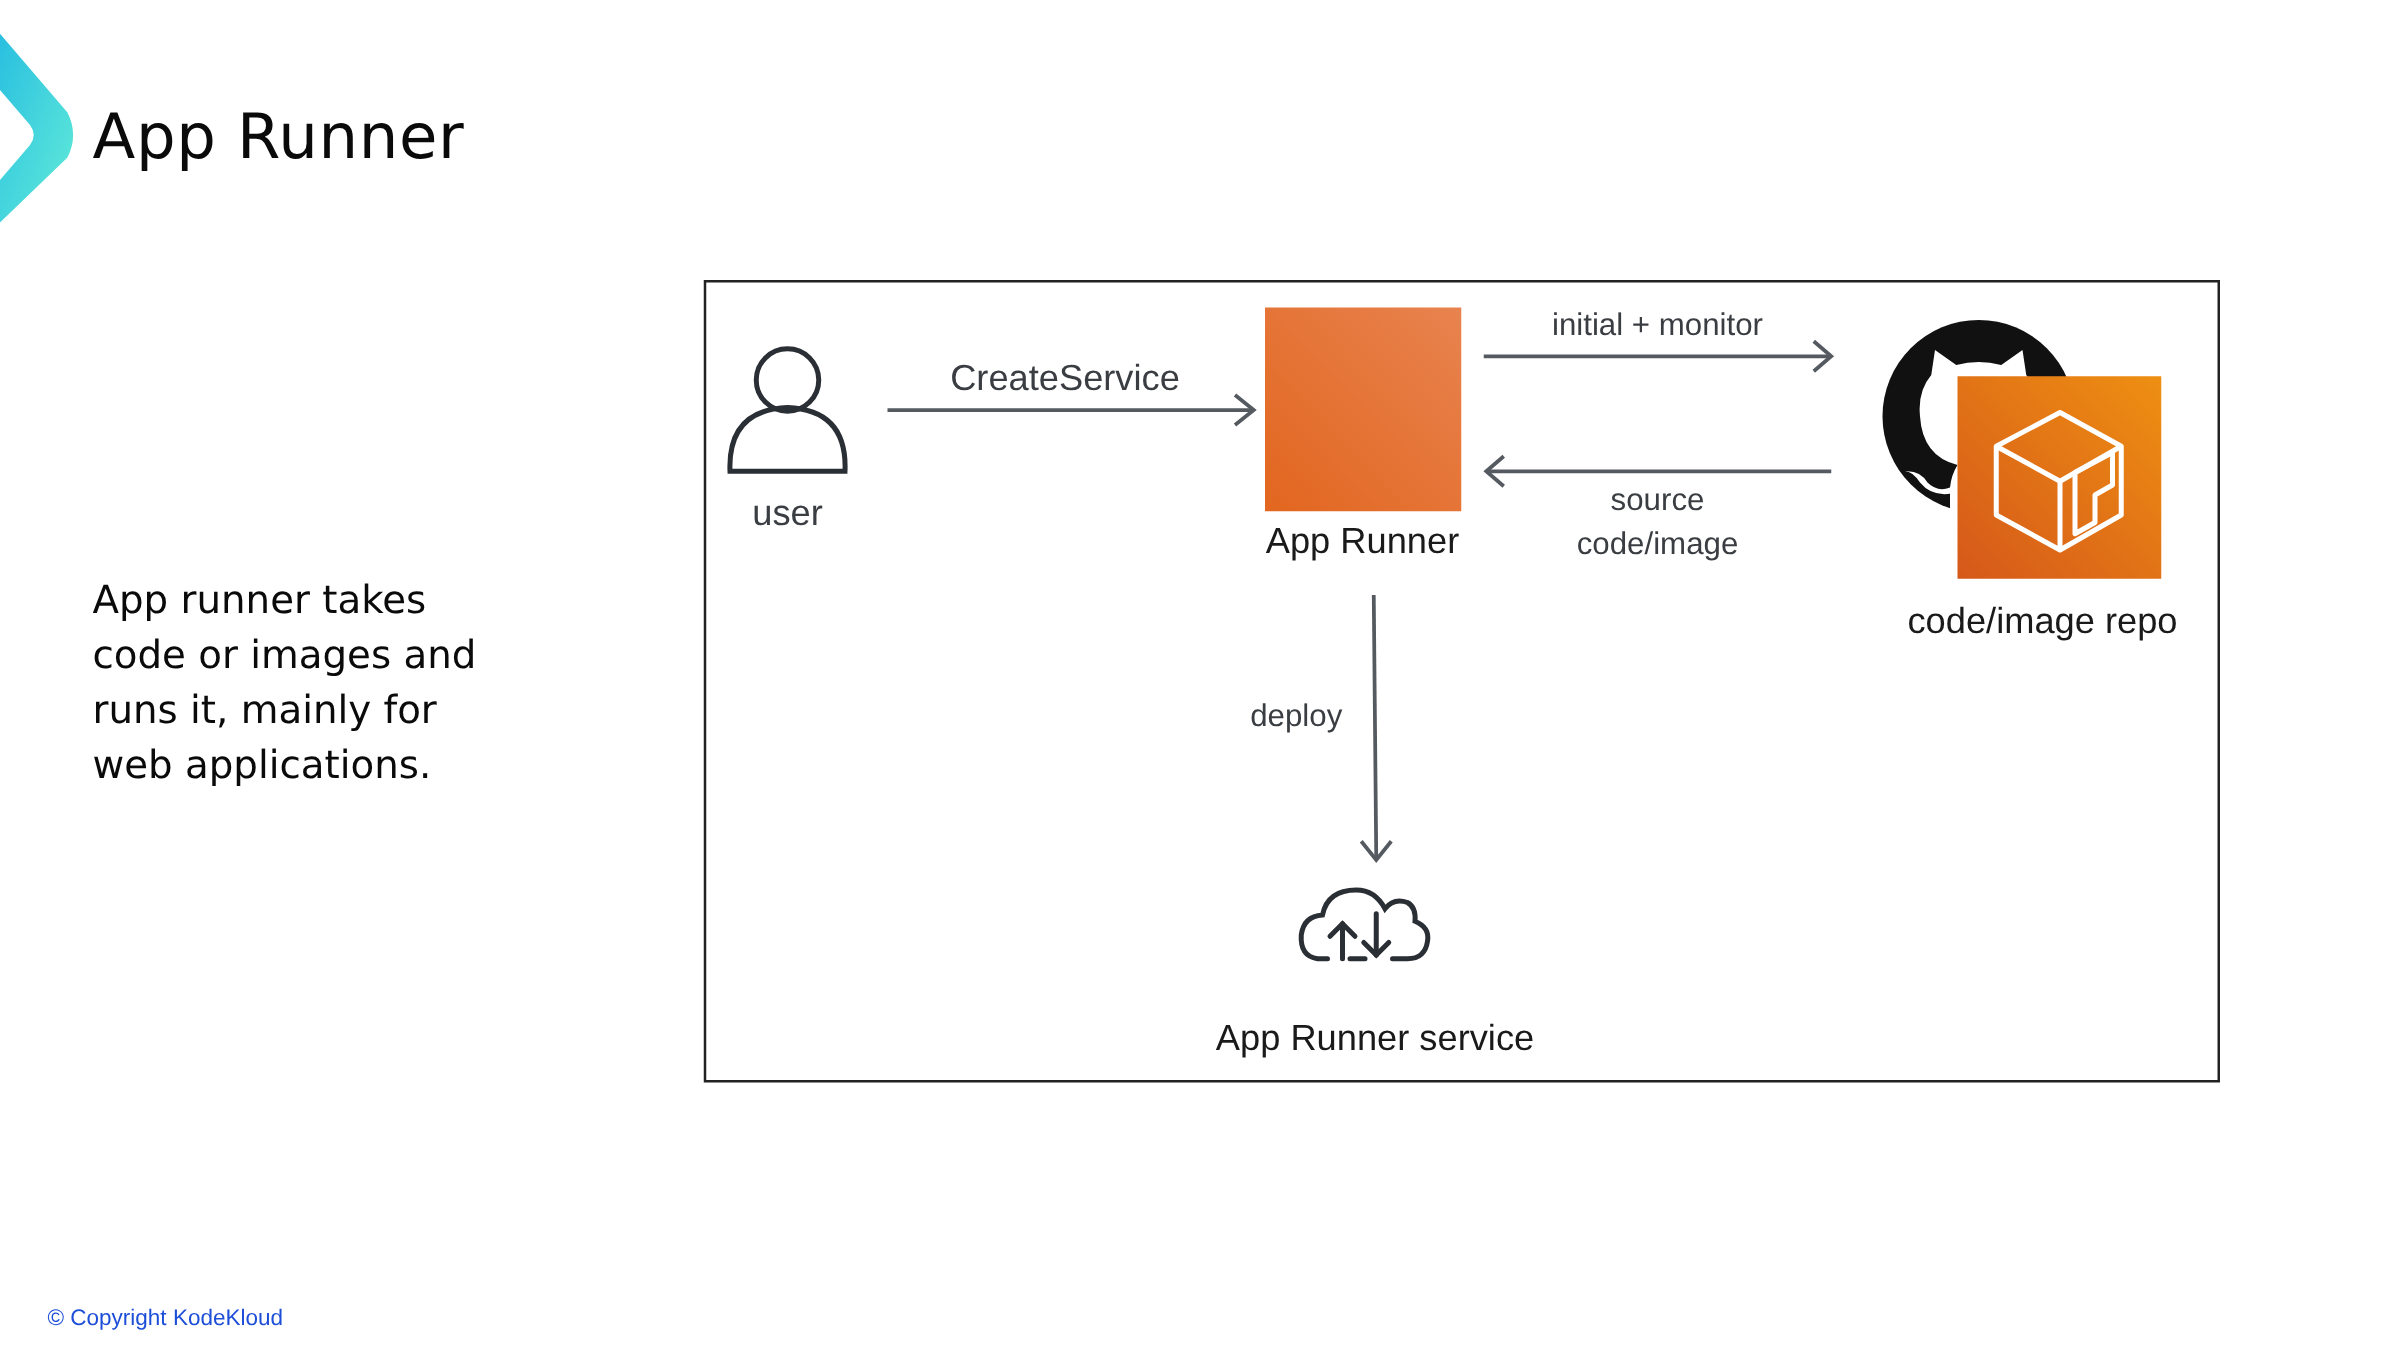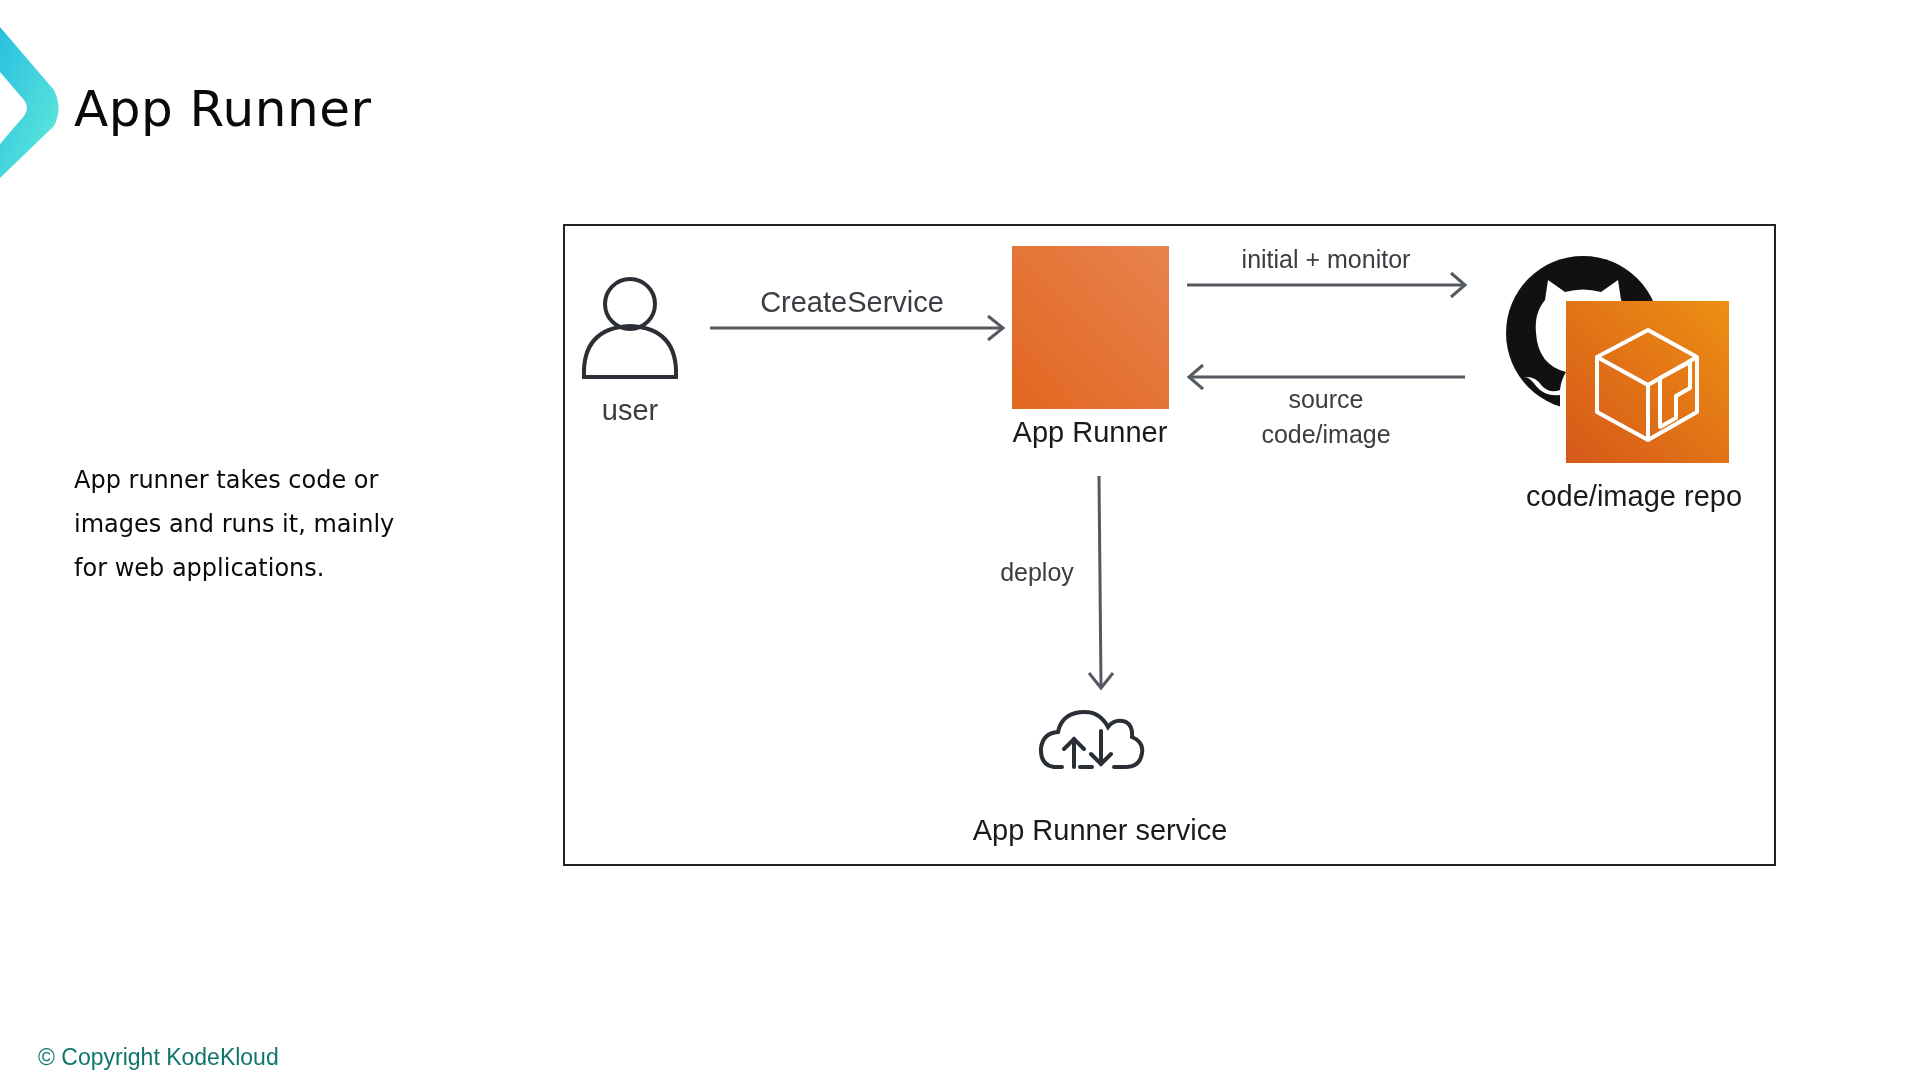--- a/index.html
+++ b/index.html
@@ -1,21 +1,21 @@
 <!DOCTYPE html>
 <html><head>
 <meta charset="utf-8">
 <style>
   html, body { margin:0; padding:0; }
   body { width:1920px; height:1080px; position:relative; background:#ffffff; overflow:hidden;
          font-family:"DejaVu Sans", sans-serif; }
   .abs { position:absolute; }
   #slide-title { left:74px; top:80px; font-size:50px; color:#0a0a0a; font-weight:400; letter-spacing:0.5px; white-space:nowrap; }
-  #description { left:74px; top:458px; width:340px; font-size:24px; line-height:44px; color:#0a0a0a; }
-  #footer { left:38px; top:1044px; font-size:23px; color:#0f766e; font-family:"Liberation Sans", sans-serif; white-space:nowrap; }
+  #description { left:74px; top:458px; width:340px; font-size:31px; line-height:44px; color:#0a0a0a; }
+  #footer { left:38px; top:1044px; font-size:18px; color:#1d4ed8; font-family:"Liberation Sans", sans-serif; white-space:nowrap; }
   #diagram-frame { left:563px; top:224px; width:1213px; height:642px; border:2px solid #222; box-sizing:border-box; }
   svg#diagram-svg { position:absolute; left:0; top:0; }
   .lbl { font-family:"Liberation Sans", sans-serif; fill:#3a3d42; }
 </style>
 </head>
 <body>
 
 <svg class="abs" style="left:0;top:0" width="80" height="190">
   <defs>
     <linearGradient id="chevGrad" x1="0" y1="0" x2="1" y2="1">

